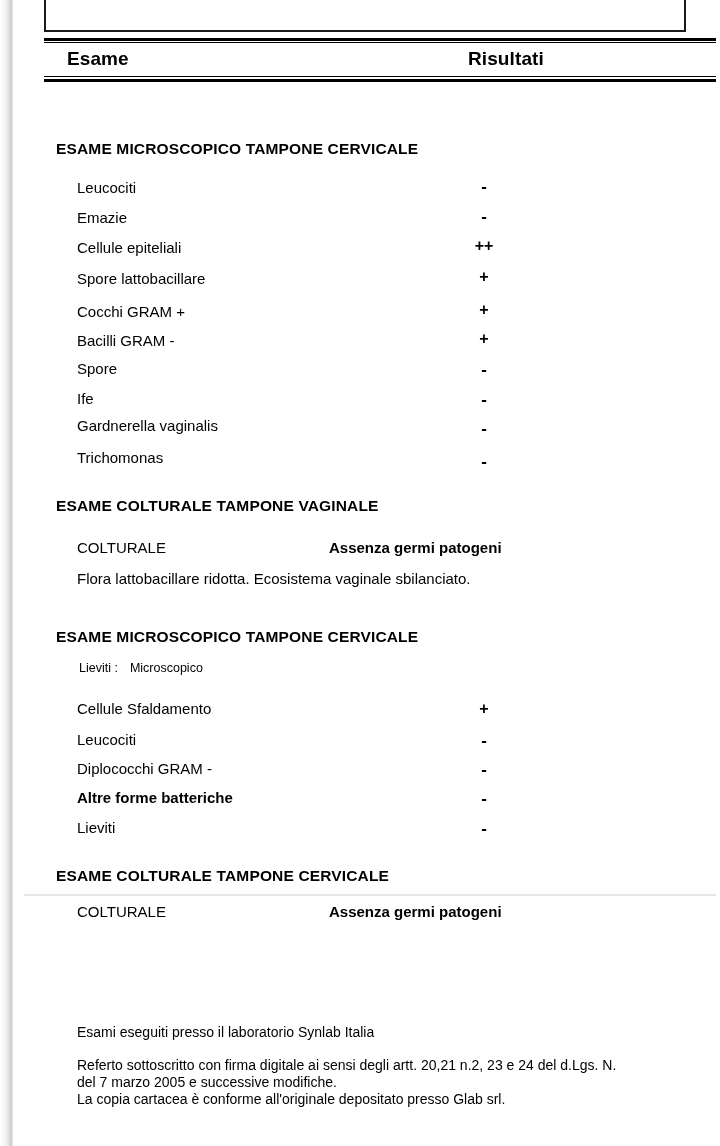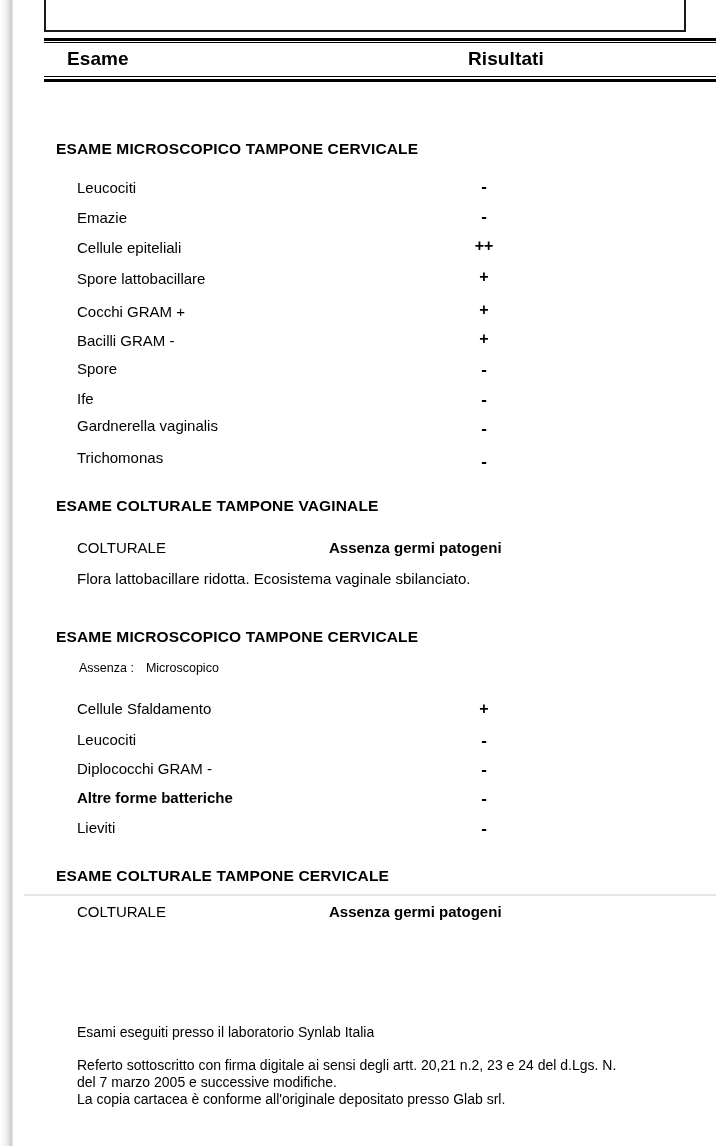--- a/index.html
+++ b/index.html
@@ -193,21 +193,21 @@
   <div class="section-title" style="top:497px;">ESAME COLTURALE TAMPONE VAGINALE</div>
 
   <div class="row-label" style="top:539px;">COLTURALE</div>
   <div class="row-value-text" style="top:539px;">Assenza germi patogeni</div>
 
   <div class="note" style="top:570px;">Flora lattobacillare ridotta. Ecosistema vaginale sbilanciato.</div>
 
   <div class="section-title" style="top:628px;">ESAME MICROSCOPICO TAMPONE CERVICALE</div>
 
   <div class="metodo" style="top:661px;">
-    <span>Assenza :</span><span class="metodo-val">Microscopico</span>
+    <span>Lieviti :</span><span class="metodo-val">Microscopico</span>
   </div>
 
   <div class="row-label" style="top:700px;">Cellule Sfaldamento</div>
   <div class="row-value" style="top:700px;">+</div>
 
   <div class="row-label" style="top:731px;">Leucociti</div>
   <div class="row-value dash" style="top:731px;">-</div>
 
   <div class="row-label" style="top:760px;">Diplococchi GRAM -</div>
   <div class="row-value dash" style="top:760px;">-</div>

